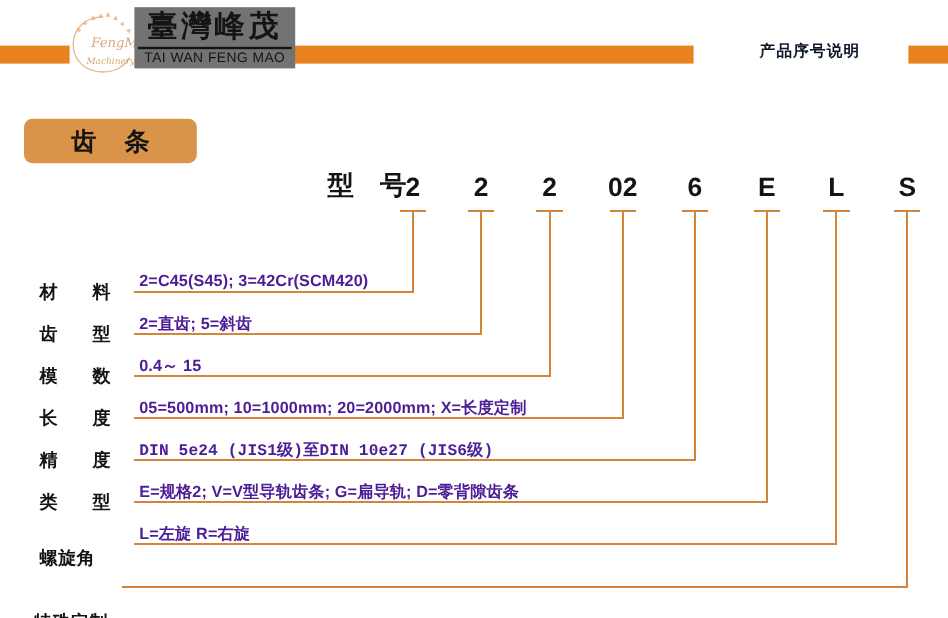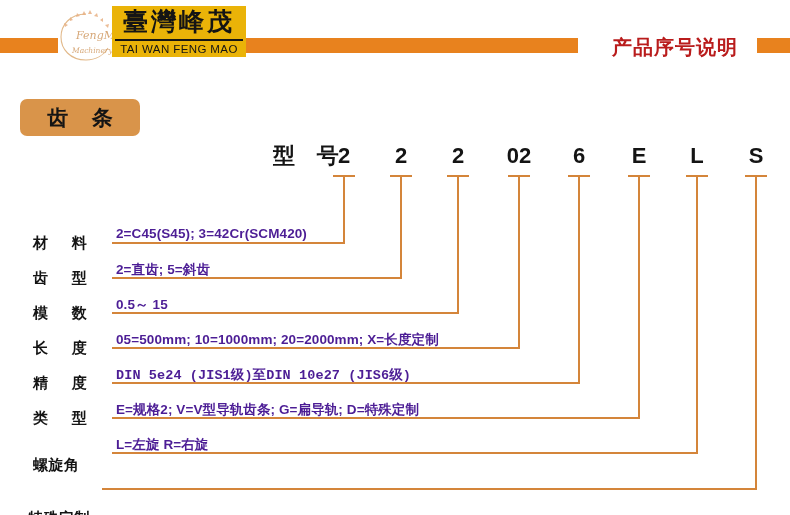--- a/index.html
+++ b/index.html
@@ -40,21 +40,21 @@
     left: 56px; top: 8px;
     width: 64px; height: 58px;
   }
   #logo-emblem svg { display: block; }
 
   #brand-block {
     position: absolute;
     left: 112px; top: 6px;
     width: 130px;
     text-align: center;
-    background: #eab308;
+    background: #737373;
     padding: 0 2px;
   }
   #brand-cn {
     font-family: "DejaVu Sans", "Liberation Sans", sans-serif;
     font-size: 25px;
     font-weight: bold;
     letter-spacing: 3px;
     line-height: 32px;
     color: #141414;
     white-space: nowrap;
@@ -75,32 +75,32 @@
     background: #141414;
     margin: 1px auto 0 auto;
   }
 
   #header-title {
     position: absolute;
     left: 600px; top: 34px;
     width: 150px;
     text-align: center;
     font-family: "DejaVu Sans", "Liberation Sans", sans-serif;
-    font-size: 20px;
+    font-size: 13px;
     font-weight: bold;
     letter-spacing: 1px;
-    color: #b91c1c;
+    color: #0f172a;
     white-space: nowrap;
   }
 
   
   #section-badge {
     position: absolute;
     left: 20px; top: 99px;
-    width: 120px; height: 37px;
+    width: 144px; height: 37px;
     background: #D9944A;
     border-radius: 7px;
     display: flex;
     align-items: center;
     justify-content: center;
     font-family: "DejaVu Sans", "Liberation Sans", sans-serif;
     font-size: 21px;
     font-weight: bold;
     letter-spacing: 8px;
     text-indent: 8px;
@@ -125,21 +125,21 @@
     letter-spacing: 7px;
     text-indent: 7px;
   }
 
   
   #leaders { position: absolute; left: 0; top: 0; width: 790px; height: 515px; }
 
   
   .row-label {
     position: absolute;
-    font-family: Liberation Serif, serif;
+    font-family: Liberation Mono, monospace;
     font-size: 15px;
     font-weight: bold;
     color: #141414;
     white-space: nowrap;
     letter-spacing: 0.5px;
   }
   .row-label.spaced { letter-spacing: 10px; }
   .row-desc {
     position: absolute;
     font-family: "Liberation Sans", "DejaVu Sans", sans-serif;
@@ -240,19 +240,19 @@
   <div class="row-label spaced" style="left:33px; top:269px;">齿 型</div>
   <div class="row-label spaced" style="left:33px; top:304px;">模 数</div>
   <div class="row-label spaced" style="left:33px; top:339px;text-align:center;">长 度</div>
   <div class="row-label spaced" style="left:33px; top:374px;">精 度</div>
   <div class="row-label spaced" style="left:33px; top:409px;">类 型</div>
   <div class="row-label" style="left:33px; top:444px;margin-top:12px;">螺旋角</div>
   <div class="row-label" style="left:28px; top:509px;">特殊定制</div>
 
   <div class="row-desc" style="left:116px; top:226px;">2=C45(S45); 3=42Cr(SCM420)</div>
   <div class="row-desc" style="left:116px; top:261px;">2=直齿; 5=斜齿</div>
-  <div class="row-desc" style="left:116px; top:296px;">0.5～ 15</div>
+  <div class="row-desc" style="left:116px; top:296px;">0.4～ 15</div>
   <div class="row-desc" style="left:116px; top:331px;">05=500mm; 10=1000mm; 20=2000mm; X=长度定制</div>
   <div class="row-desc" style="left:116px; top:366px;font-family:Liberation Mono, monospace;">DIN 5e24 (JIS1级)至DIN 10e27 (JIS6级)</div>
-  <div class="row-desc" style="left:116px; top:401px;">E=规格2; V=V型导轨齿条; G=扁导轨; D=特殊定制</div>
+  <div class="row-desc" style="left:116px; top:401px;">E=规格2; V=V型导轨齿条; G=扁导轨; D=零背隙齿条</div>
   <div class="row-desc" style="left:116px; top:436px;">L=左旋      R=右旋</div>
 
 </div>
 
 </body></html>

